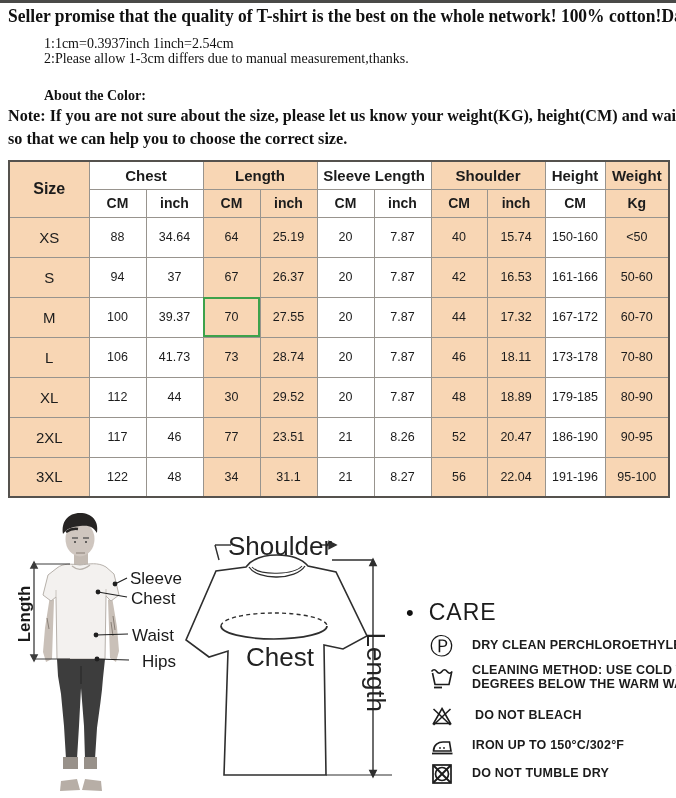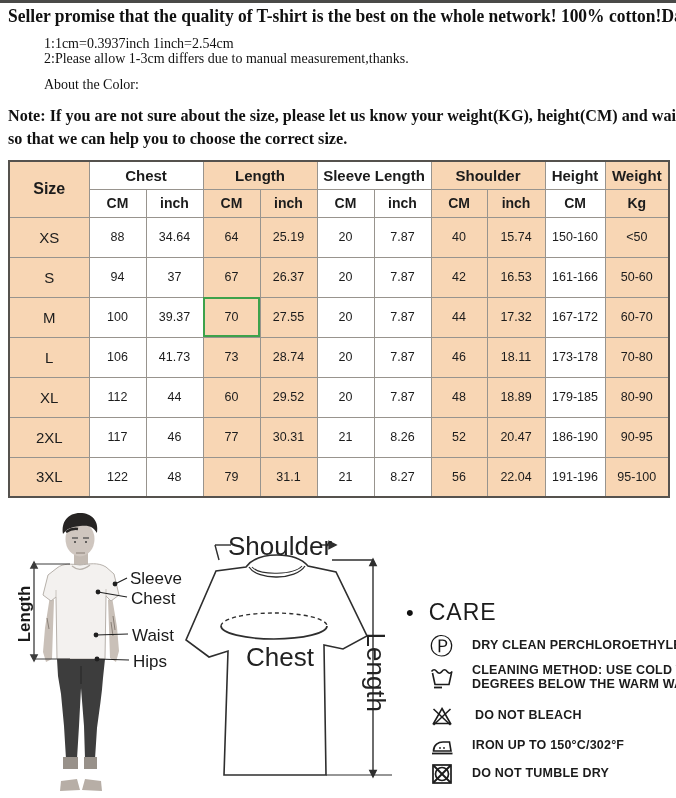--- a/index.html
+++ b/index.html
@@ -6,21 +6,21 @@
   #screen{position:relative;width:676px;height:798px;background:#ffffff;overflow:hidden;
           font-family:"Liberation Sans",sans-serif;color:#111;}
   .abs{position:absolute;}
   #topline{left:0;top:0;width:676px;height:3px;background:#4a4a48;}
 
   
   .serif{font-family:"Liberation Serif",serif;white-space:nowrap;}
   #headline{left:8px;top:5px;font-size:19px;font-weight:bold;transform:scaleX(.92);transform-origin:left top;}
   .tiny{left:8px;font-size:14px;margin-left:36px;}
   #line1{top:36px;} #line2{top:51px;}
-  #about-title{top:77px;} #about-text{top:92px;}
+  #about-title{top:88px;font-weight:bold;} #about-text{top:92px;}
   .note{left:8px;font-size:17px;font-weight:bold;transform:scaleX(.95);transform-origin:left top;}
   #note1{top:106px;} #note2{top:129px;}
 
   
   #size-table{position:absolute;left:8px;top:160px;width:660px;border-collapse:collapse;table-layout:fixed;
               border:2px solid #55524e;}
   #size-table th,#size-table td{border:1px solid #98948e;text-align:center;vertical-align:middle;padding:0;
               font-family:"Liberation Sans",sans-serif;color:#1c1c1c;}
   .p{background:#f8d6b4;} .w{background:#ffffff;}
   tr.grp-row{height:28px;} tr.unit-row{height:28px;} tbody tr{height:40px;}
@@ -31,21 +31,21 @@
   th.size-head{font-size:16px;font-weight:bold;margin-top:44px;}
   td.green{outline:2px solid #3da24b;outline-offset:-2px;}
 
   
   #diagram{left:0;top:498px;width:676px;height:300px;}
   #diagram-art{position:absolute;left:0;top:0;}
   .model-lbl{position:absolute;font-size:17px;font-weight:500;color:#1a1a1a;white-space:nowrap;}
   #lbl-sleeve{left:130px;top:71px;}
   #lbl-chest-model{left:131px;top:91px;}
   #lbl-waist{left:132px;top:128px;text-align:center;}
-  #lbl-hips{left:133px;top:154px;}
+  #lbl-hips{left:142px;top:154px;}
   #lbl-length-model{left:-7px;top:106px;width:64px;text-align:center;font-weight:600;transform:rotate(-90deg);}
   #lbl-shoulder{position:absolute;left:228px;top:33px;width:98px;text-align:center;font-size:26px;color:#222;white-space:nowrap;}
   #lbl-chest-shirt{position:absolute;left:246px;top:144px;font-size:26px;color:#222;white-space:nowrap;}
   #lbl-length-shirt{position:absolute;left:341px;top:153px;width:68px;text-align:center;font-size:26px;color:#222;
                     transform:rotate(90deg);white-space:nowrap;}
 
   
   #care-title{position:absolute;left:406px;top:101px;display:flex;align-items:center;gap:15px;}
   #care-title .bullet{font-size:22px;line-height:22px;}
   #care-title .word{font-size:23px;letter-spacing:1px;color:#1b1b1b;}
@@ -155,47 +155,47 @@
         <td class="w">7.87</td>
         <td class="p">46</td>
         <td class="p">18.11</td>
         <td class="w">173-178</td>
         <td class="p">70-80</td>
       </tr>
       <tr>
         <td class="p size-cell">XL</td>
         <td class="w">112</td>
         <td class="w">44</td>
-        <td class="p">60</td>
+        <td class="p">30</td>
         <td class="p">29.52</td>
         <td class="w">20</td>
         <td class="w">7.87</td>
         <td class="p">48</td>
         <td class="p">18.89</td>
         <td class="w">179-185</td>
         <td class="p">80-90</td>
       </tr>
       <tr>
         <td class="p size-cell">2XL</td>
         <td class="w">117</td>
         <td class="w">46</td>
         <td class="p">77</td>
-        <td class="p">30.31</td>
+        <td class="p">23.51</td>
         <td class="w">21</td>
         <td class="w">8.26</td>
         <td class="p">52</td>
         <td class="p">20.47</td>
         <td class="w">186-190</td>
         <td class="p">90-95</td>
       </tr>
       <tr>
         <td class="p size-cell">3XL</td>
         <td class="w">122</td>
         <td class="w">48</td>
-        <td class="p">79</td>
+        <td class="p">34</td>
         <td class="p">31.1</td>
         <td class="w">21</td>
         <td class="w">8.27</td>
         <td class="p">56</td>
         <td class="p">22.04</td>
         <td class="w">191-196</td>
         <td class="p">95-100</td>
       </tr>
     </tbody>
   </table>

